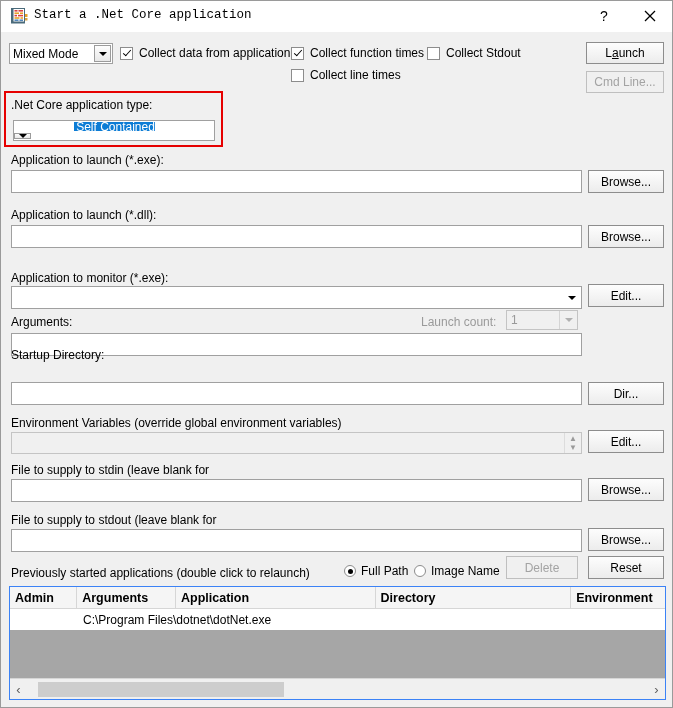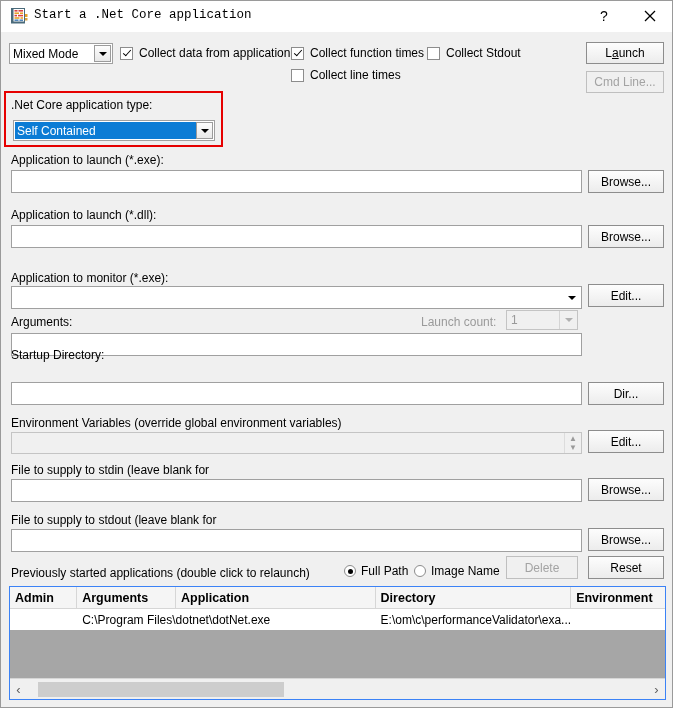--- a/index.html
+++ b/index.html
@@ -429,21 +429,21 @@
     </div>
 
     <button class="btn" style="left:585px; top:10px; width:78px; height:22px;">
       <span>L<u>a</u>unch</span>
     </button>
     <button class="btn disabled" style="left:585px; top:39px; width:78px; height:22px;">
       <span>Cmd Line...</span>
     </button>
 
     <span class="lbl" style="left:10px; top:66px;">.Net Core application type:</span>
-    <div class="combo selected" style="left:12px; top:88px; width:202px; height:21px;">
+    <div class="combo selected" style="left:12px; top:88px; width:202px; height:21px;flex-direction:column;">
       <span class="combo-text">Self Contained</span>
       <span class="combo-arrow">
         <span class="tri-down"></span>
       </span>
     </div>
     <div class="redbox" style="left:3px; top:59px; width:219px; height:56px;"></div>
 
     <span class="lbl" style="left:10px; top:121px;">Application to launch (*.exe):</span>
     <input class="txtbox" style="left: 10px; top: 138px; width: 571px; height: 23px;" value="">
     <button class="btn" style="left:587px; top:138px; width:76px; height:23px;">
@@ -532,21 +532,20 @@
         <span class="hc" style="width:100px;">Arguments</span>
         <span class="hc" style="width:202px;">Application</span>
         <span class="hc" style="width:198px;">Directory</span>
         <span class="hc" style="width:95px; border-right:none;">Environment</span>
       </div>
 
       <div class="lv-row">
         <span class="rc" style="width:68px;"></span>
         <span class="rc" style="width:202px;">C:\Program Files\dotnet\dotNet.exe</span>
         <span class="rc" style="width:100px;"></span>
-        <span class="rc" style="width:198px;">E:\om\c\performanceValidator\exa...</span>
         <span class="rc" style="width:95px;"></span>
       </div>
 
       <div class="lv-empty"></div>
 
       <div class="lv-hscroll">
         <span class="arrow left">‹</span>
         <span class="thumb"></span>
         <span class="arrow right">›</span>
       </div>

